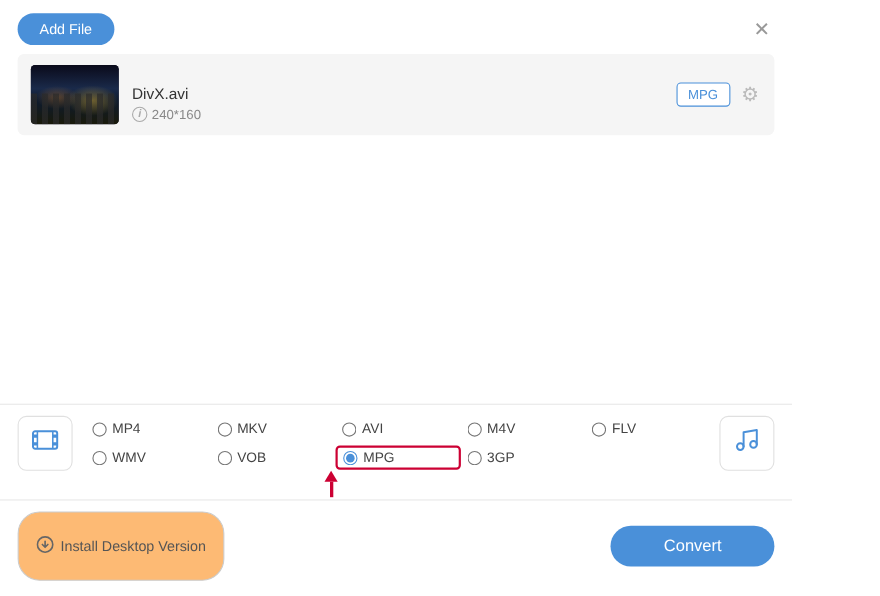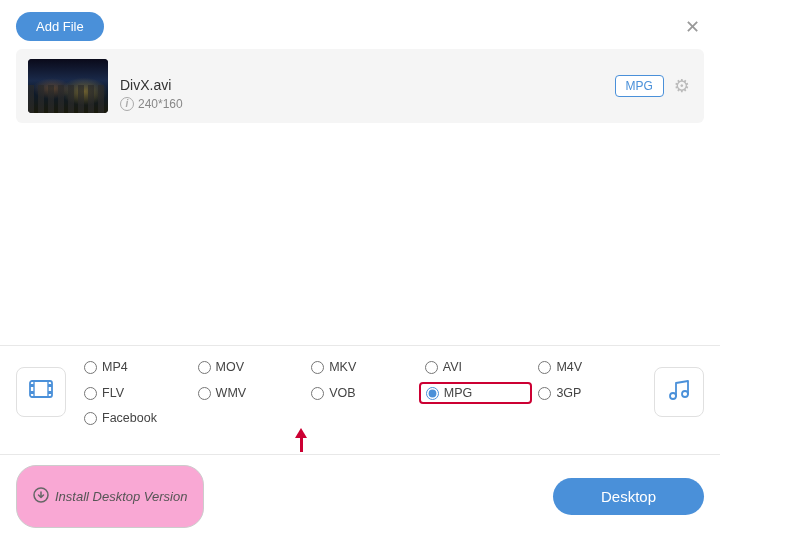--- a/index.html
+++ b/index.html
@@ -269,22 +269,21 @@
     .install-btn {
       display: flex;
       align-items: center;
       gap: 6px;
       border: 1.5px solid #ccc;
       border-radius: 20px;
       padding: 21px 16px;
       font-size: 13px;
       color: #555;
       cursor: pointer;
-      background: #f9a8d4;
-      font-style: italic;
+      background: #fdba74;
     }
 
     .download-icon {
       font-size: 14px;
       color: #555;
     }
 
     .convert-btn {
       background: #4a90d9;
       color: #fff;
@@ -348,24 +347,20 @@
         </span>
       </div>
 
       <div class="formats-grid">
 
         <label class="format-option">
           <input type="radio" name="format" value="mp4" style="">
           <span class="format-option-label">MP4</span>
         </label>
         <label class="format-option">
-          <input type="radio" name="format" value="mov" style="">
-          <span class="format-option-label">MOV</span>
-        </label>
-        <label class="format-option">
           <input type="radio" name="format" value="mkv" style="">
           <span class="format-option-label">MKV</span>
         </label>
         <label class="format-option">
           <input type="radio" name="format" value="avi" style="">
           <span class="format-option-label">AVI</span>
         </label>
         <label class="format-option">
           <input type="radio" name="format" value="m4v" style="">
           <span class="format-option-label">M4V</span>
@@ -383,24 +378,20 @@
           <input type="radio" name="format" value="vob" style="">
           <span class="format-option-label">VOB</span>
         </label>
         <label class="format-option mpg-selected">
           <input type="radio" name="format" value="mpg" checked="" style="">
           <span class="format-option-label">MPG</span>
         </label>
         <label class="format-option">
           <input type="radio" name="format" value="3gp" style="">
           <span class="format-option-label">3GP</span>
-        </label>
-        <label class="format-option">
-          <input type="radio" name="format" value="facebook" style="">
-          <span class="format-option-label">Facebook</span>
         </label>
       </div>
 
       <div class="music-icon-area">
         <span class="music-icon">
           <svg width="24" height="24" viewBox="0 0 24 24" fill="none">
             <path d="M9 18V5l12-2v13" stroke="#4a90d9" stroke-width="1.8" stroke-linecap="round" stroke-linejoin="round"></path>
             <circle cx="6" cy="18" r="3" stroke="#4a90d9" stroke-width="1.8" fill="none"></circle>
             <circle cx="18" cy="16" r="3" stroke="#4a90d9" stroke-width="1.8" fill="none"></circle>
           </svg>
@@ -421,15 +412,15 @@
   <div class="action-bar">
     <button class="install-btn">
       <span class="download-icon">
         <svg width="16" height="16" viewBox="0 0 16 16" fill="none">
           <circle cx="8" cy="8" r="7" stroke="#666" stroke-width="1.5" fill="none"></circle>
           <path d="M8 5v5M5.5 8l2.5 2.5L10.5 8" stroke="#666" stroke-width="1.5" stroke-linecap="round" stroke-linejoin="round"></path>
         </svg>
       </span>
       <span>Install Desktop Version</span>
     </button>
-    <button class="convert-btn">Desktop</button>
+    <button class="convert-btn">Convert</button>
   </div>
 </div>
 
 </body></html>

